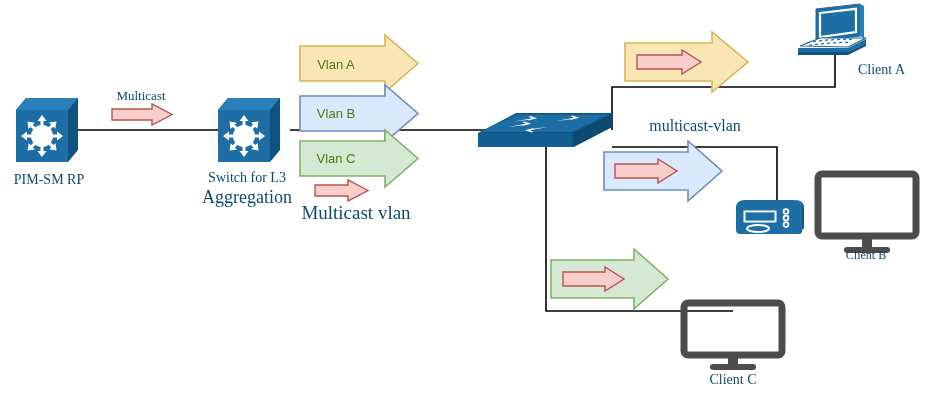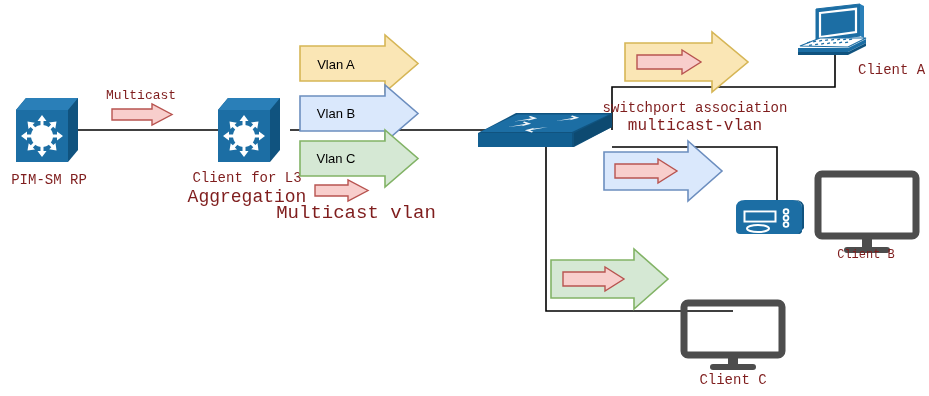--- a/index.html
+++ b/index.html
@@ -1,20 +1,20 @@
 <!DOCTYPE html>
 <html><head>
 <meta charset="utf-8">
 <style>
   html,body{margin:0;padding:0;background:#ffffff;}
   body{font-family:"Liberation Sans", sans-serif;}
   #canvas{position:relative;width:929px;height:396px;background:#ffffff;overflow:hidden;}
-  .lbl{position:absolute;font-family:Liberation Mono, monospace;color:#7f1d1d;white-space:nowrap;}
+  .lbl{position:absolute;font-family:Liberation Serif, serif;color:#0c4a6e;white-space:nowrap;}
   .lbl.c{text-align:center;transform:translateX(-50%);}
-  .arrow-text{position:absolute;font-size:13px;color:#000000;white-space:nowrap;transform:translate(-50%,-50%);pointer-events:none;}
+  .arrow-text{position:absolute;font-size:13px;color:#4d7c0f;white-space:nowrap;transform:translate(-50%,-50%);pointer-events:none;}
   svg.layer{position:absolute;left:0;top:0;width:929px;height:396px;}
 </style>
 </head>
 <body>
 
 <div id="canvas">
 
   <svg class="layer" viewBox="0 0 929 396">
     <g stroke="#000000" stroke-width="1.6" fill="none">
 
@@ -61,21 +61,21 @@
         <path d="M26 59 l-4.5 -6 h3 v-5 h3 v5 h3 z"></path>
         <path d="M5 38 l6 -4.5 v3 h5 v3 h-5 v3 z"></path>
         <path d="M47 38 l-6 4.5 v-3 h-5 v-3 h5 v-3 z"></path>
         <path d="M11.5 23.5 l7.3 1.2 l-2.1 2.1 l3.3 3.3 l-2.1 2.1 l-3.3 -3.3 l-2.1 2.1 z"></path>
         <path d="M40.5 52.5 l-7.3 -1.2 l2.1 -2.1 l-3.3 -3.3 l2.1 -2.1 l3.3 3.3 l2.1 -2.1 z"></path>
         <path d="M40.5 23.5 l-1.2 7.3 l-2.1 -2.1 l-3.3 3.3 l-2.1 -2.1 l3.3 -3.3 l-2.1 -2.1 z"></path>
         <path d="M11.5 52.5 l1.2 -7.3 l2.1 2.1 l3.3 -3.3 l2.1 2.1 l-3.3 3.3 l2.1 2.1 z"></path>
       </g>
     </g>
   </svg>
-  <div class="lbl c" style="left:247px;top:170px;font-size:14px;">Client for L3</div>
+  <div class="lbl c" style="left:247px;top:170px;font-size:14px;">Switch for L3</div>
   <div class="lbl c" style="left:247px;top:187px;font-size:18px;">Aggregation</div>
 
   <svg class="layer" viewBox="0 0 929 396">
     <g transform="translate(478,113)">
       <polygon points="0,20 38,0 134,0 134,14 96,34 0,34" fill="#10537f"></polygon>
       <polygon points="2,19 39,1.5 131,1.5 94,19" fill="#1c6ea4"></polygon>
       <polygon points="0,20 94,20 94,34 0,34" fill="#125f91"></polygon>
       <polygon points="96,20 134,1 134,14 96,33" fill="#0d4a71"></polygon>
       <g fill="#ffffff" opacity="0.95">
         <path d="M30 14 l18 -3.3 l-3.4 -1.4 l1.8 -0.9 l6.8 2.3 l-9.6 2.6 l1.6 -1.0 z"></path>
@@ -166,21 +166,20 @@
   <svg class="layer" viewBox="0 0 929 396">
     <polygon points="300,141 385,141 385,130 418,158.5 385,187 385,176 300,176" fill="#d5e8d4" stroke="#82b366" stroke-width="1.6"></polygon>
   </svg>
   <div class="arrow-text" style="left:336px;top:158px;">Vlan C</div>
 
   <svg class="layer" viewBox="0 0 929 396">
     <polygon points="315,185 348,185 348,180 368,190.5 348,201 348,196 315,196" fill="#f8cecc" stroke="#b85450" stroke-width="1.4"></polygon>
   </svg>
   <div class="lbl c" style="left:356px;top:202px;font-size:19px;">Multicast vlan</div>
 
-  <div class="lbl c" style="left:695px;top:100px;font-size:14px;">switchport association</div>
   <div class="lbl c" style="left:695px;top:117px;font-size:16px;">multicast-vlan</div>
 
   <svg class="layer" viewBox="0 0 929 396">
     <polygon points="625,43 712,43 712,32 748,62 712,92 712,81 625,81" fill="#fae6b5" stroke="#d6b656" stroke-width="1.6"></polygon>
     <polygon points="637,55 682,55 682,50 701,62 682,74 682,69 637,69" fill="#f8cecc" stroke="#b85450" stroke-width="1.4"></polygon>
   </svg>
 
   <svg class="layer" viewBox="0 0 929 396">
     <polygon points="604,152 688,152 688,141 722,171 688,201 688,190 604,190" fill="#dae8fc" stroke="#6c8ebf" stroke-width="1.6"></polygon>
     <polygon points="615,164 658,164 658,159 677,171 658,183 658,178 615,178" fill="#f8cecc" stroke="#b85450" stroke-width="1.4"></polygon>

